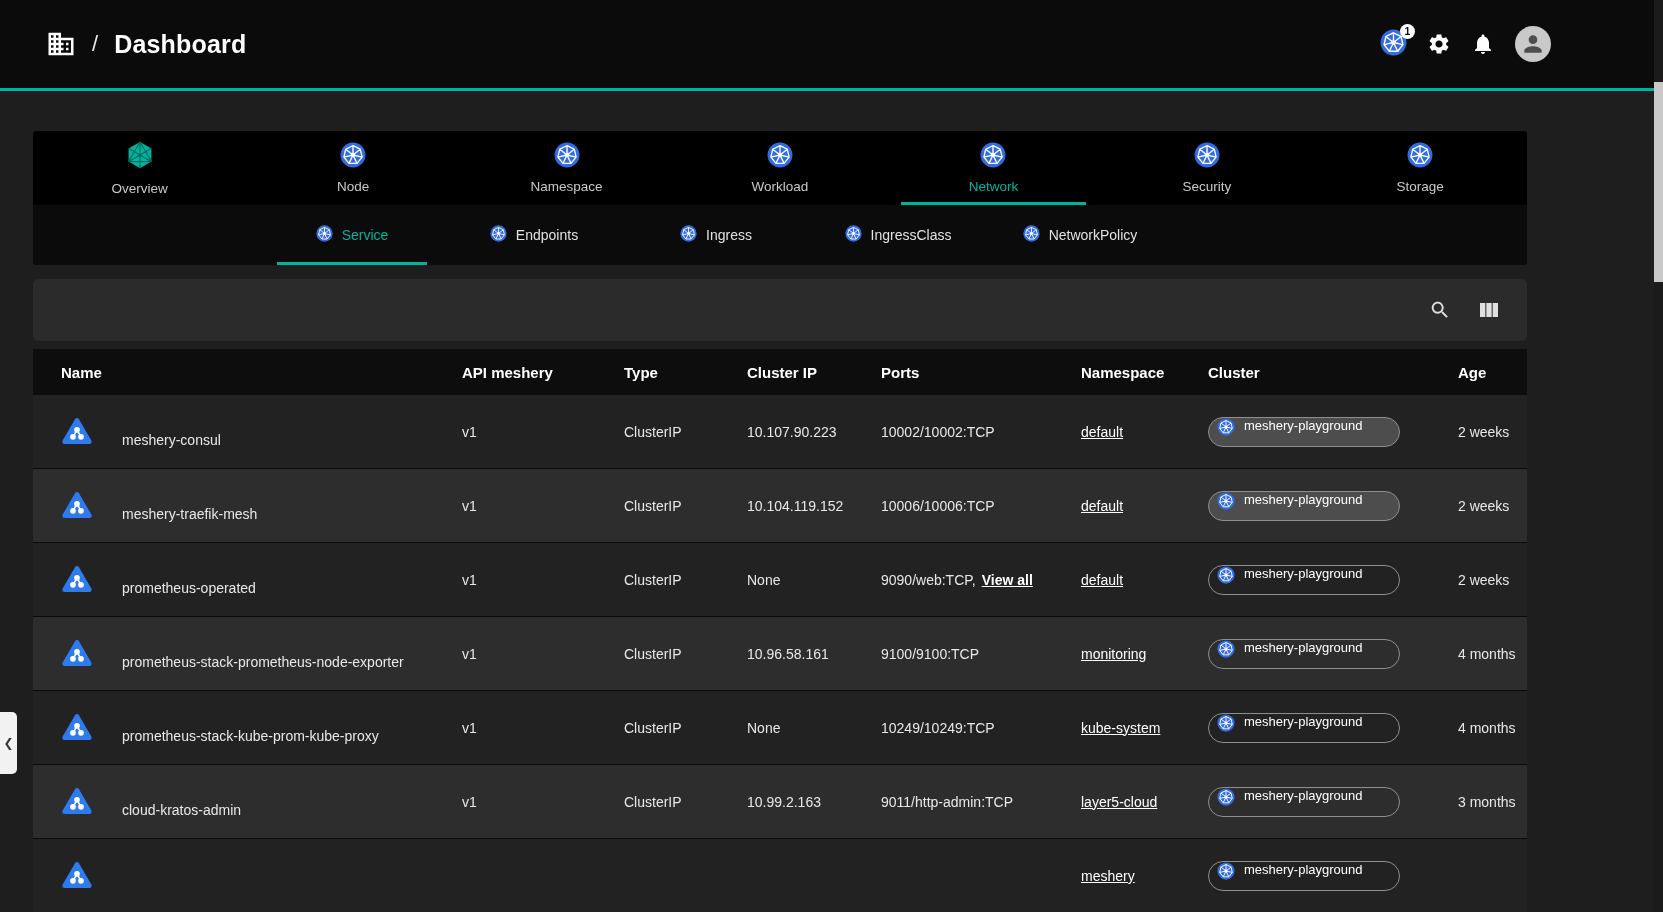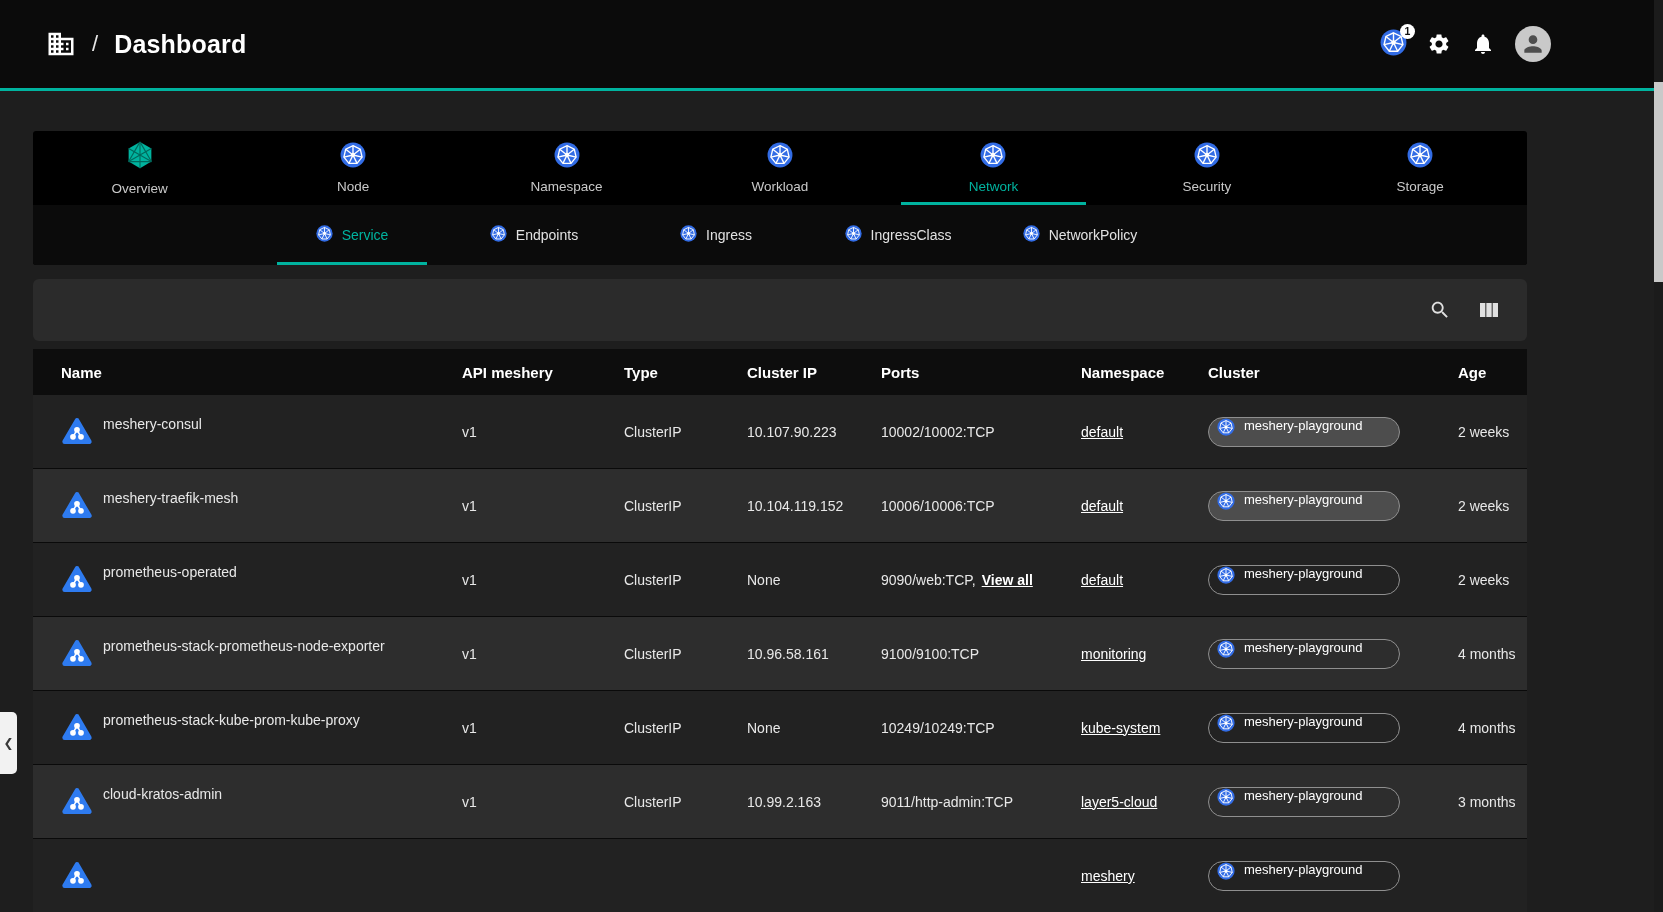--- a/index.html
+++ b/index.html
@@ -54,21 +54,21 @@
   .grid{
     display:grid;
     grid-template-columns:401px 162px 123px 134px 200px 127px 234px minmax(0,1fr);
     align-items:center;padding-left:28px;
   }
   .grid > :last-child{padding-left:16px;}
   .thead{background:#0d0d0d;height:46px;font-weight:bold;font-size:15px;color:#fff;}
   .tr{height:74px;border-bottom:1px solid #0a0a0a;font-size:14px;color:#e8e8e8;cursor:pointer;}
   .tr:nth-child(odd){background:#222222;}
   .tr:nth-child(even){background:#2d2d2d;}
-  .name-cell{display:flex;align-items:flex-start;gap:10px;padding-right:10px;}
+  .name-cell{display:flex;align-items:flex-end;gap:29px;padding-right:10px;}
   .name-cell .svc-ic{display:flex;flex:0 0 auto;}
   .ns{color:#ffffff;text-decoration:underline;cursor:pointer;}
   .viewall{color:#ffffff;text-decoration:underline;font-weight:600;margin-left:6px;cursor:pointer;white-space:nowrap;margin-top:48px;}
   .chip{
     display:inline-flex;gap:9px;height:30px;min-width:192px;
     border:1px solid #8f8f8f;border-radius:16px;padding:0 14px 0 8px;cursor:pointer;background:transparent;
   }
   .chip .chip-label{font-size:13px;color:#fff;}
   .chip.filled{background:#4d4d4d;}
 

